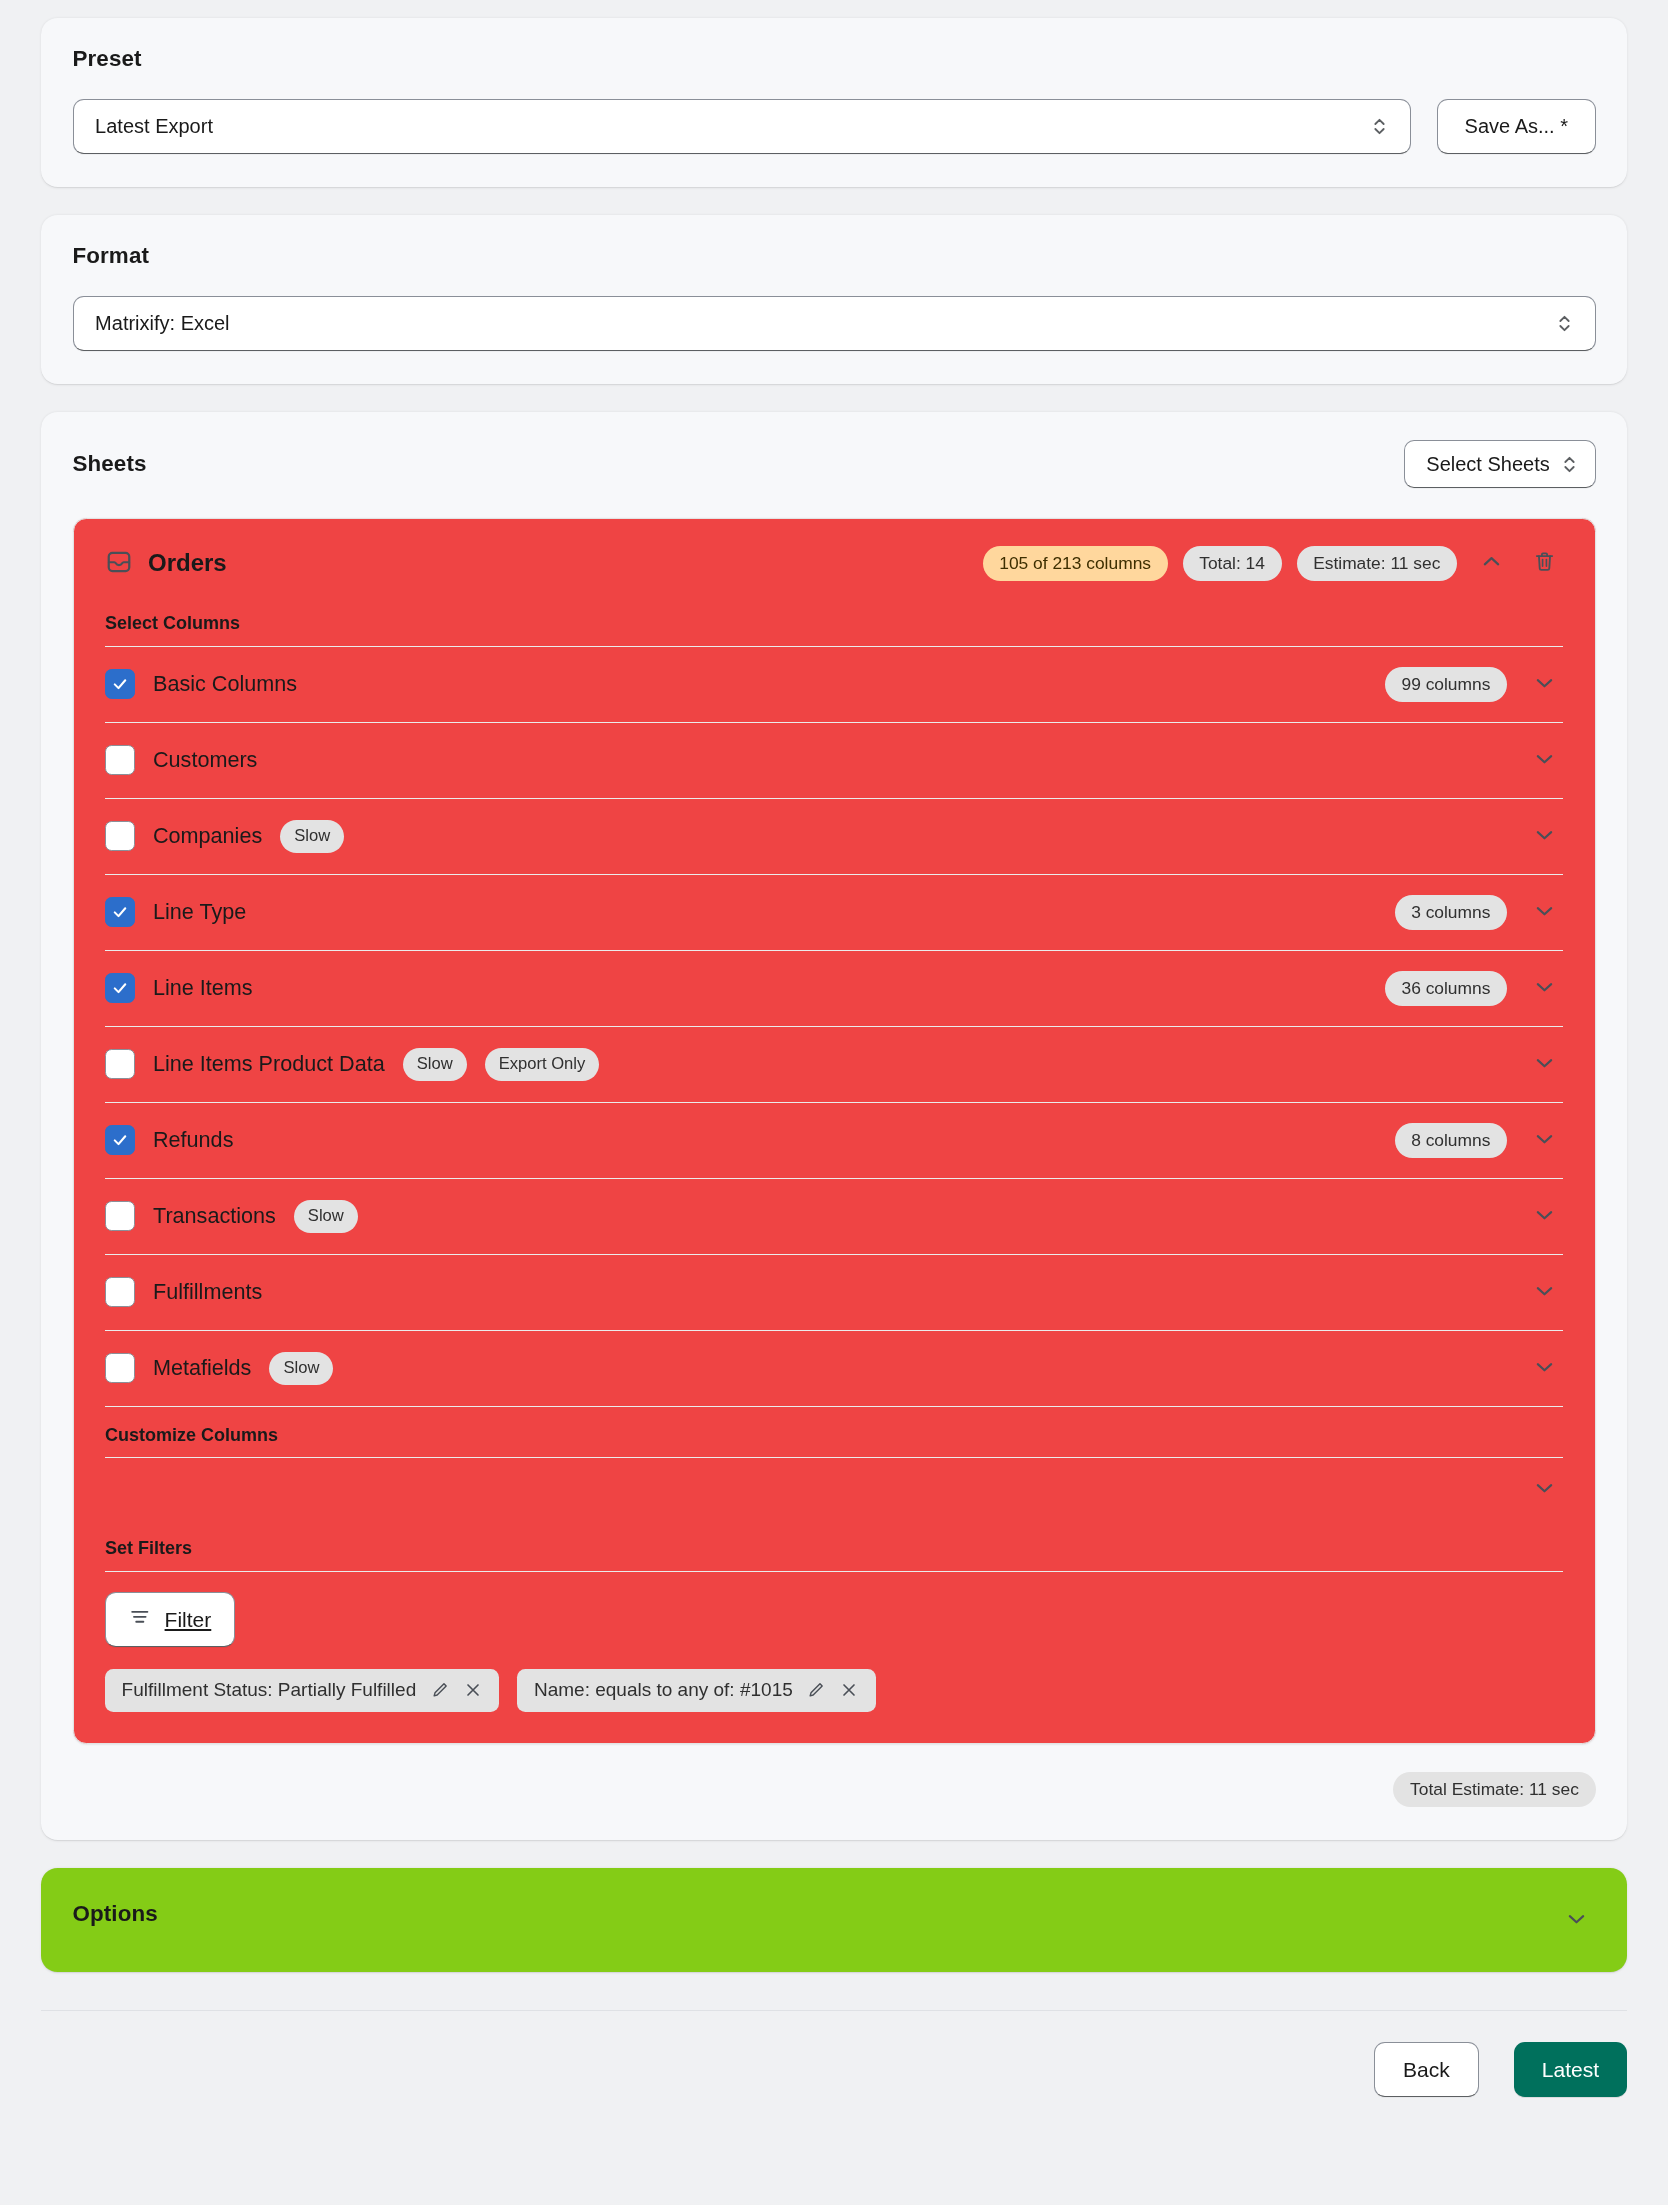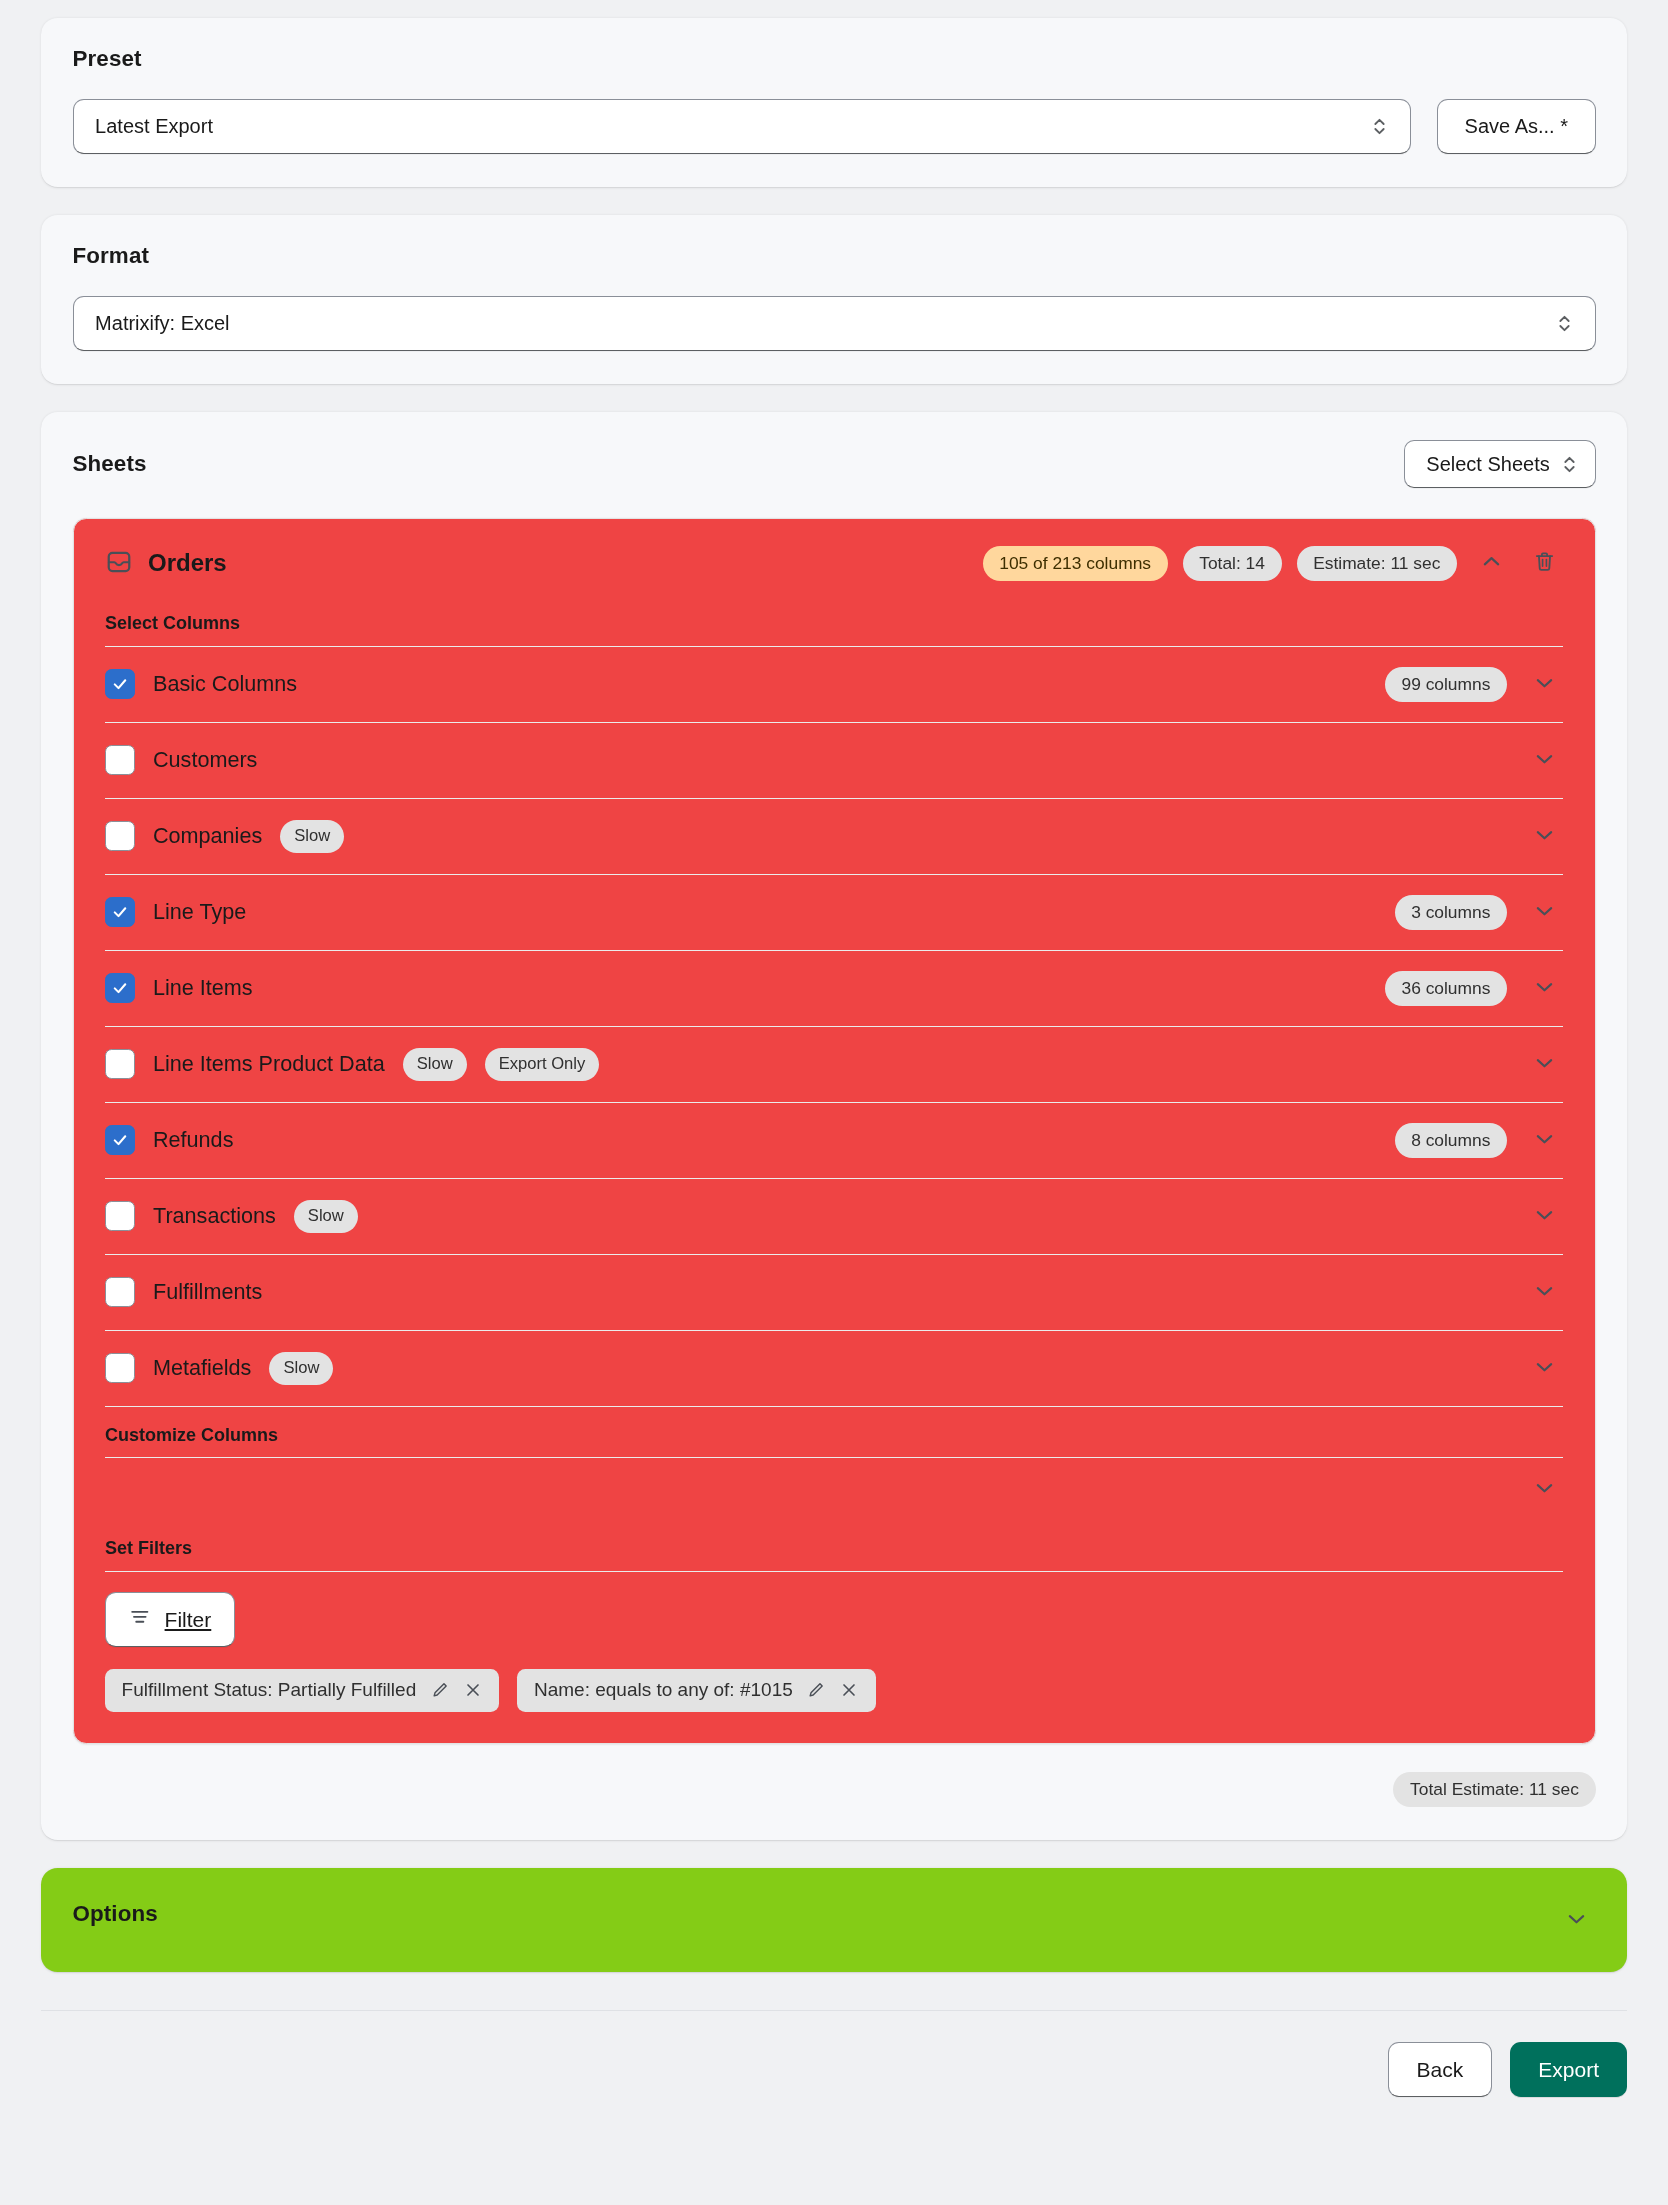--- a/index.html
+++ b/index.html
@@ -198,21 +198,21 @@
     box-shadow: 0 0.8px 0 rgba(26,26,26,0.07), 0 0.8px 2.5px rgba(26,26,26,0.09);
     padding: 33px 31.5px;
     display: flex; align-items: flex-start;
     margin-bottom: 0;
   }
   .options-card .grow { flex: 1; }
 
   
   .divider { height: 0.8px; background: #DFE1E5; margin: 38px 0 0 0; }
   .footer {
-    display: flex; justify-content: flex-end; align-items: center; gap: 18px;
+    display: flex; justify-content: flex-end; align-items: center; gap: 35px;
     padding: 31.5px 0 0 0;
   }
   .btn-primary {
     height: 55px;
     background: #00705C;
     color: #FFFFFF;
     border: none;
     border-radius: 10.8px;
     font-size: 21px;
     padding: 0 28px;
@@ -509,17 +509,17 @@
           <path d="M5 9.5 L12 16 L19 9.5" stroke="#4A4F57" stroke-width="2.2" stroke-linecap="round" stroke-linejoin="round"></path>
         </svg>
       </span>
     </button>
   </section>
 
   <div class="divider"></div>
 
   <div class="footer">
     <button class="btn btn-secondary">Back</button>
-    <button class="btn-primary">Export</button>
+    <button class="btn-primary">Latest</button>
   </div>
 
 </div>
 
 
 </body></html>

